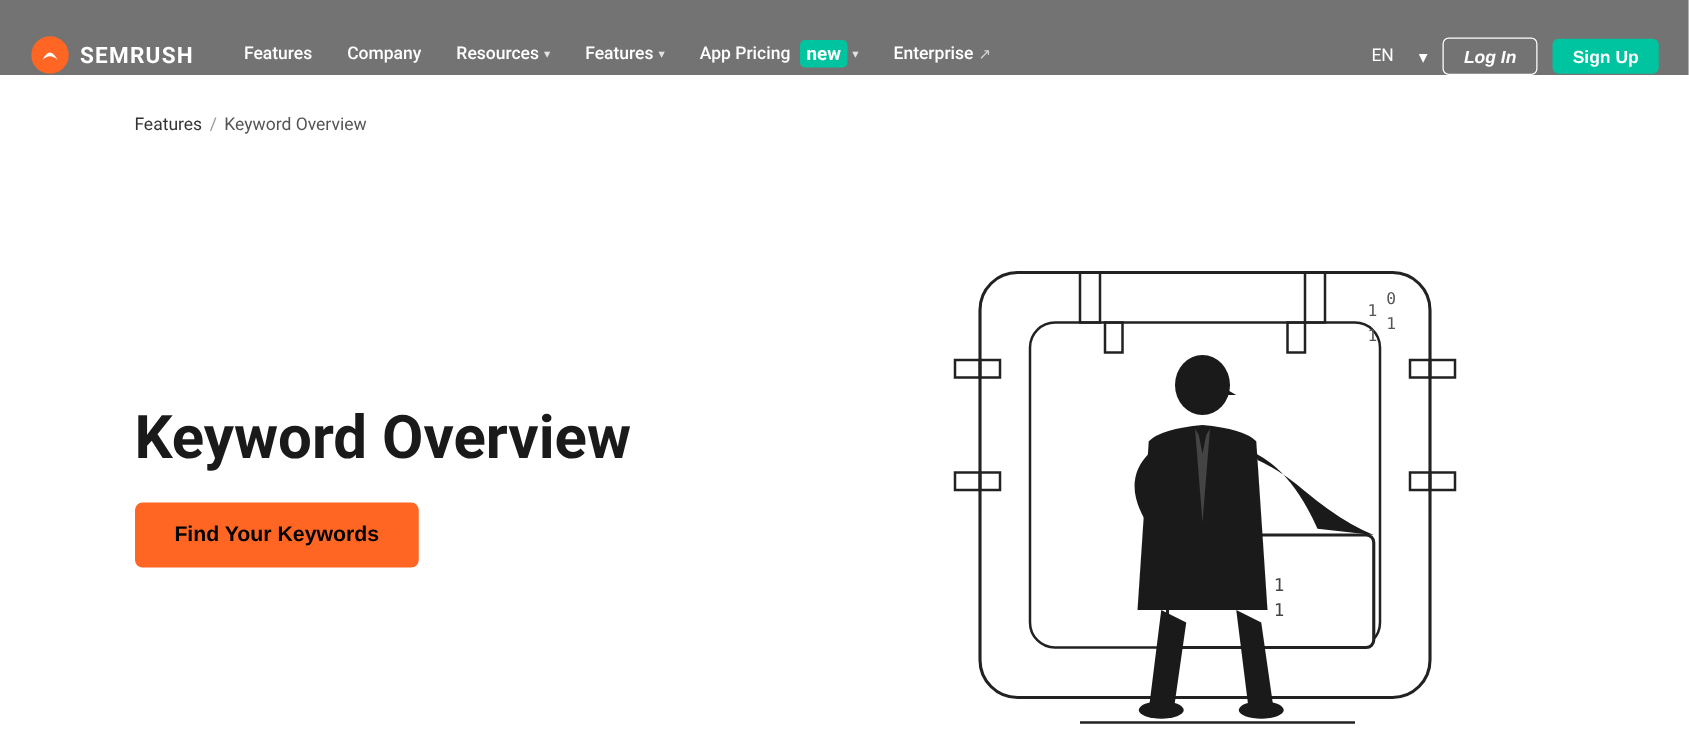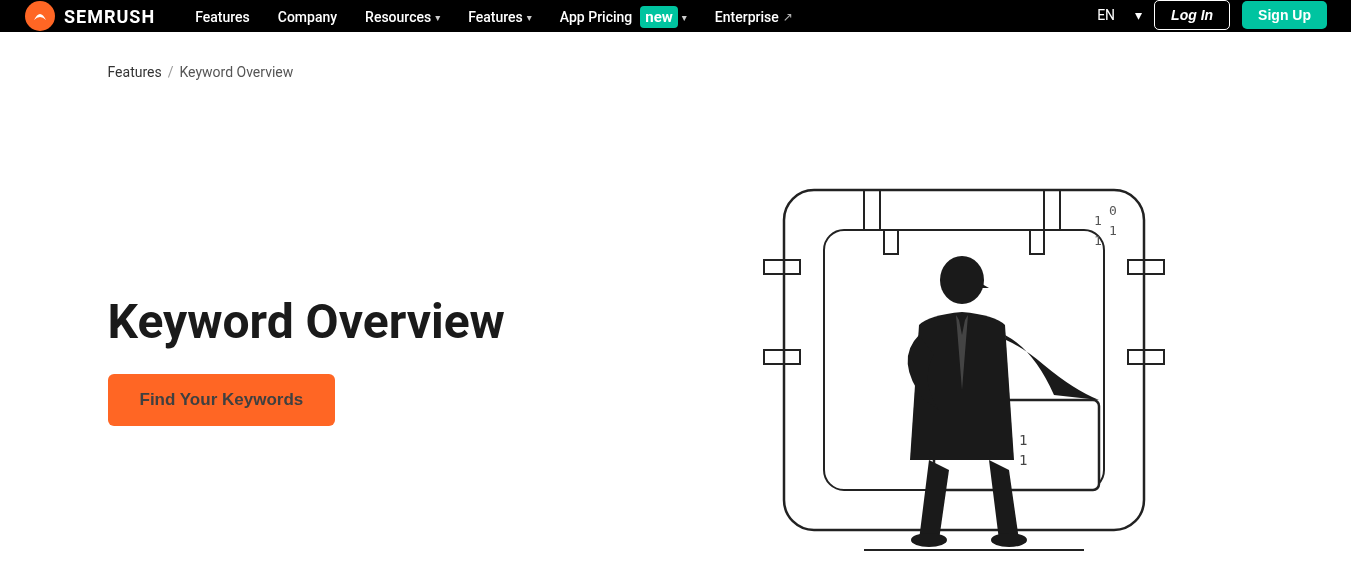--- a/index.html
+++ b/index.html
@@ -1,23 +1,23 @@
 <!DOCTYPE html>
 <html><head>
   <meta charset="utf-8">
   <style>
     * { margin: 0; padding: 0; box-sizing: border-box; }
     body { font-family: -apple-system, BlinkMacSystemFont, 'Segoe UI', Roboto, sans-serif; background: #fff; }
 
     
     .navbar {
-      background: #000000;
-      height: 32px;
-      display: flex;
-      align-items: flex-start;
+      background: #737373;
+      height: 60px;
+      display: flex;
+      align-items: flex-end;
       padding: 0 24px;
       gap: 0;
     }
     .navbar-logo {
       display: flex;
       align-items: center;
       gap: 8px;
       margin-right: 28px;
       text-decoration: none;
     }
@@ -148,21 +148,21 @@
       color: #333;
       line-height: 1.6;
       margin-bottom: 36px;
     }
     .hero-desc .highlight {
       color: #ff6624;
       font-weight: 500;
     }
     .btn-cta {
       background: #ff6624;
-      color: #404040;
+      color: #000000;
       border: none;
       padding: 16px 32px;
       border-radius: 6px;
       font-size: 17px;
       font-weight: 600;
       cursor: pointer;
       display: inline-block;
     }
 
     

